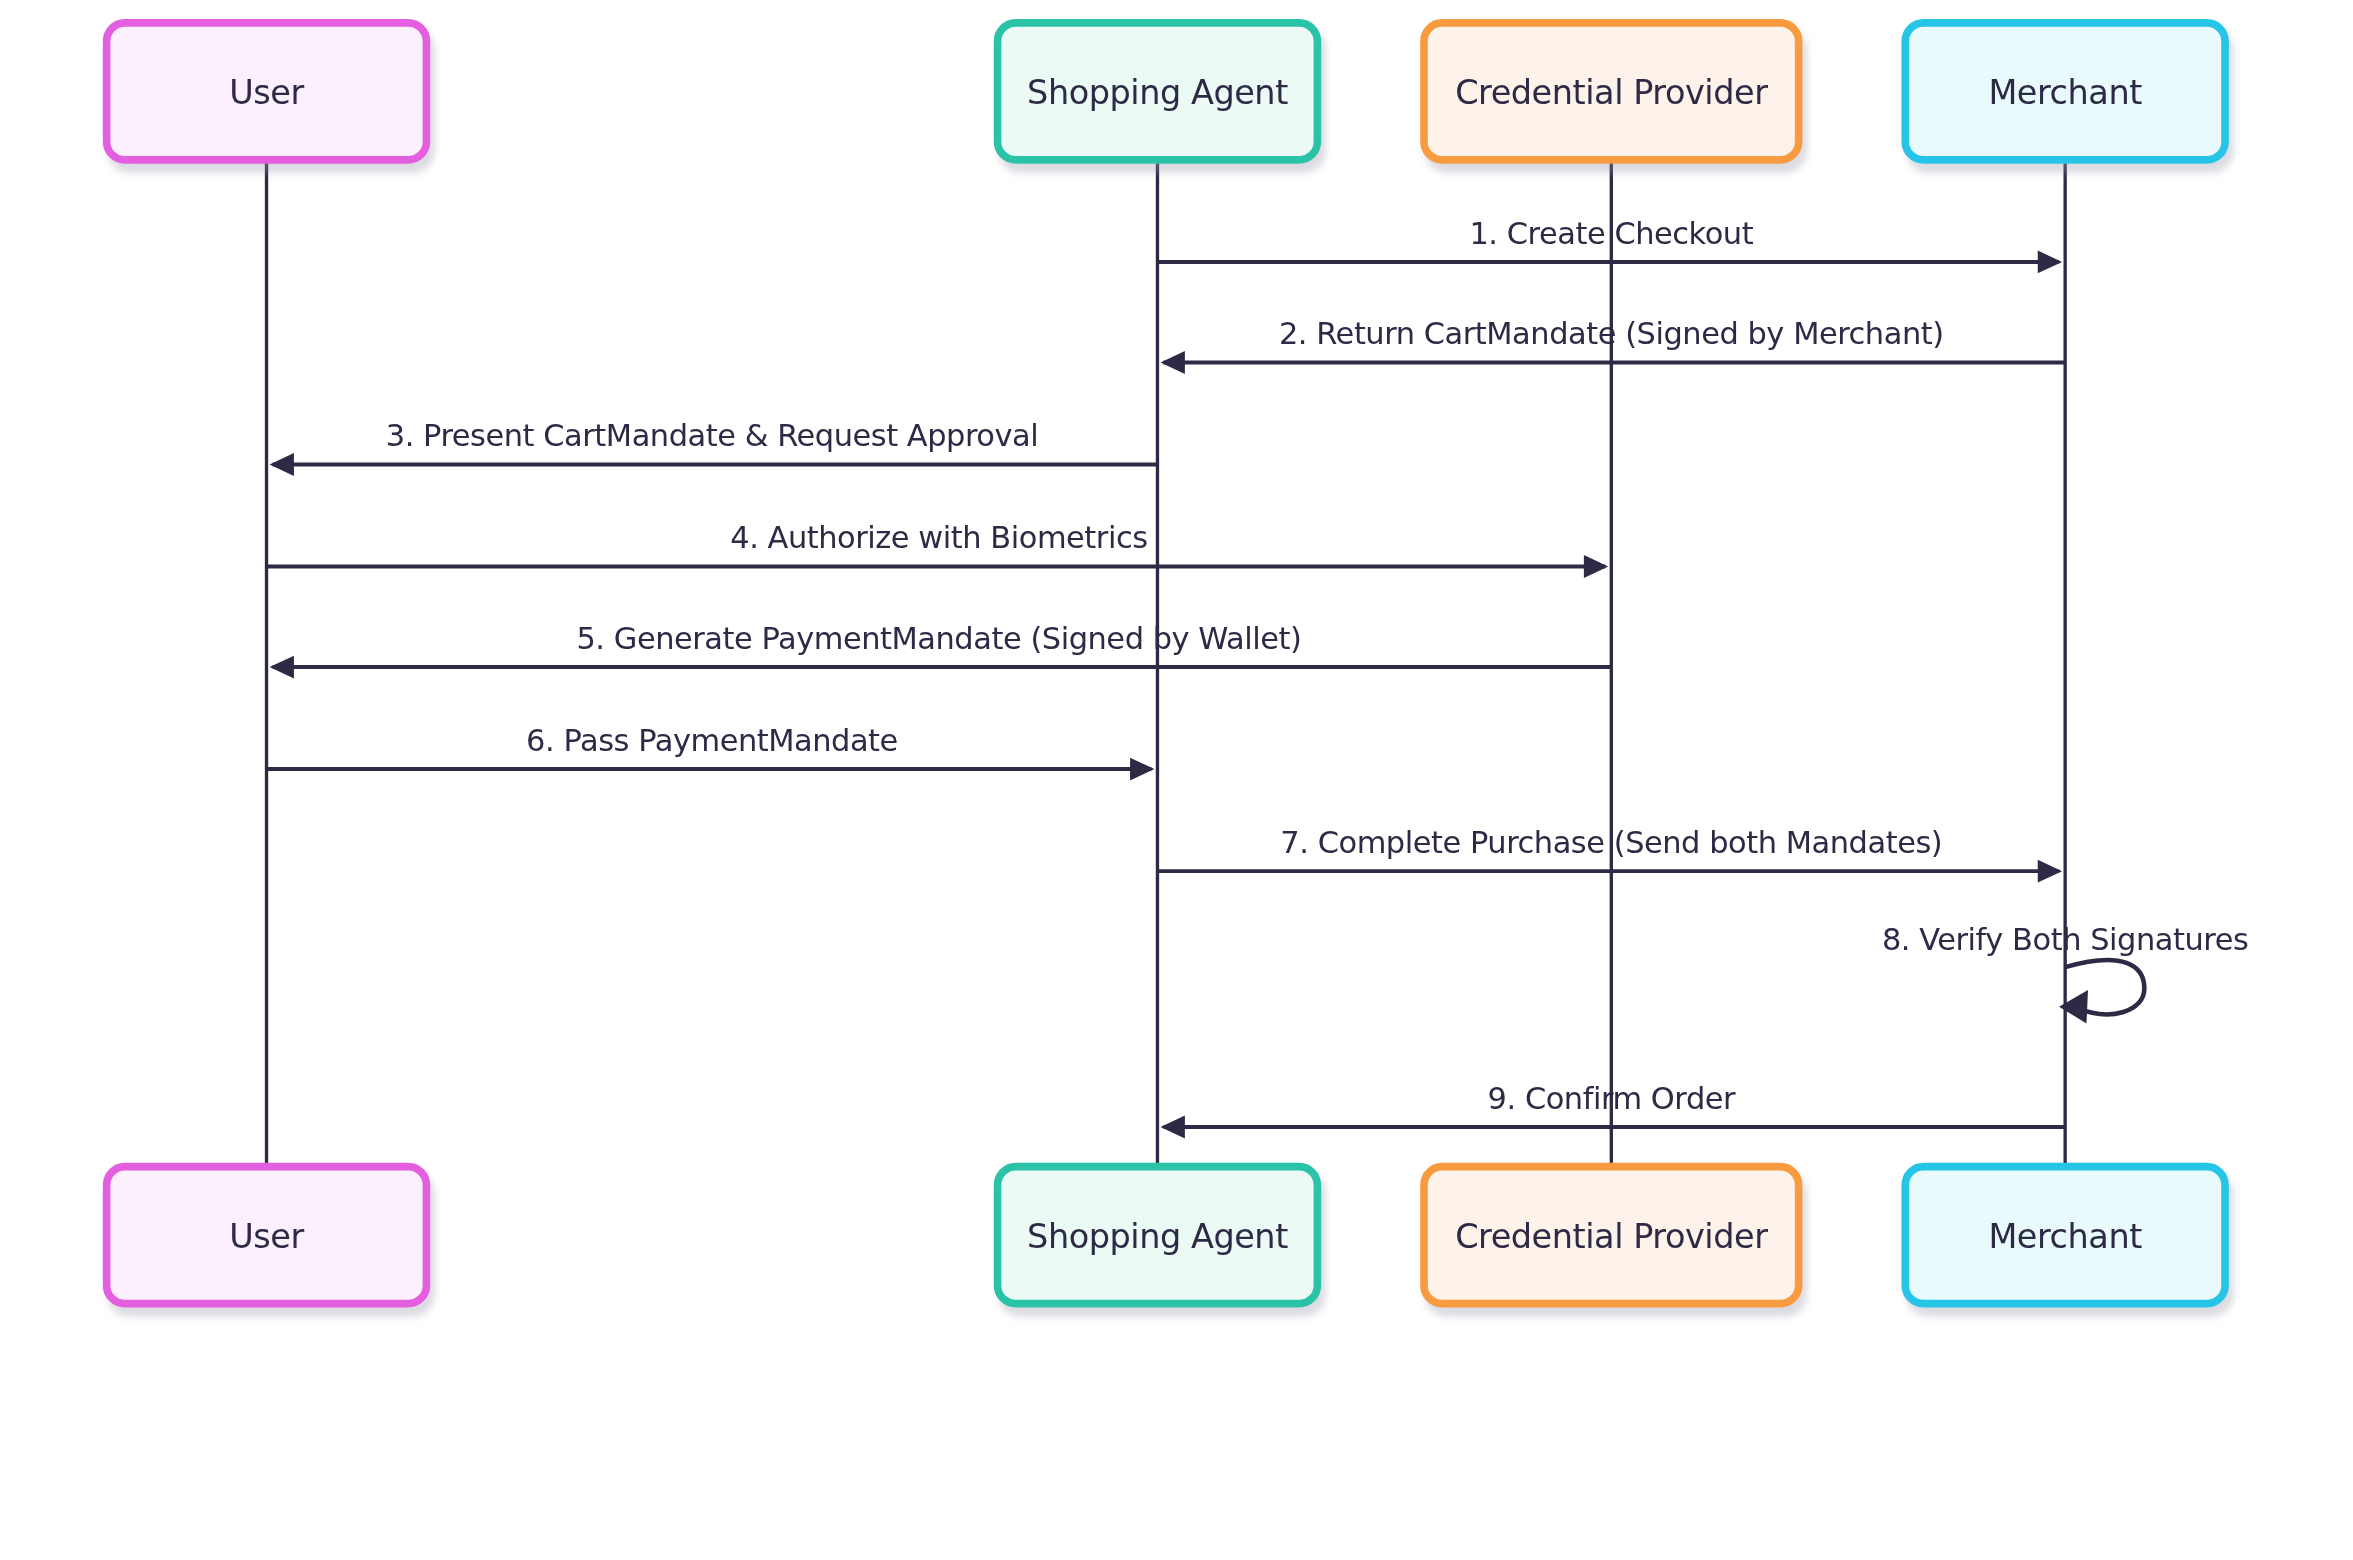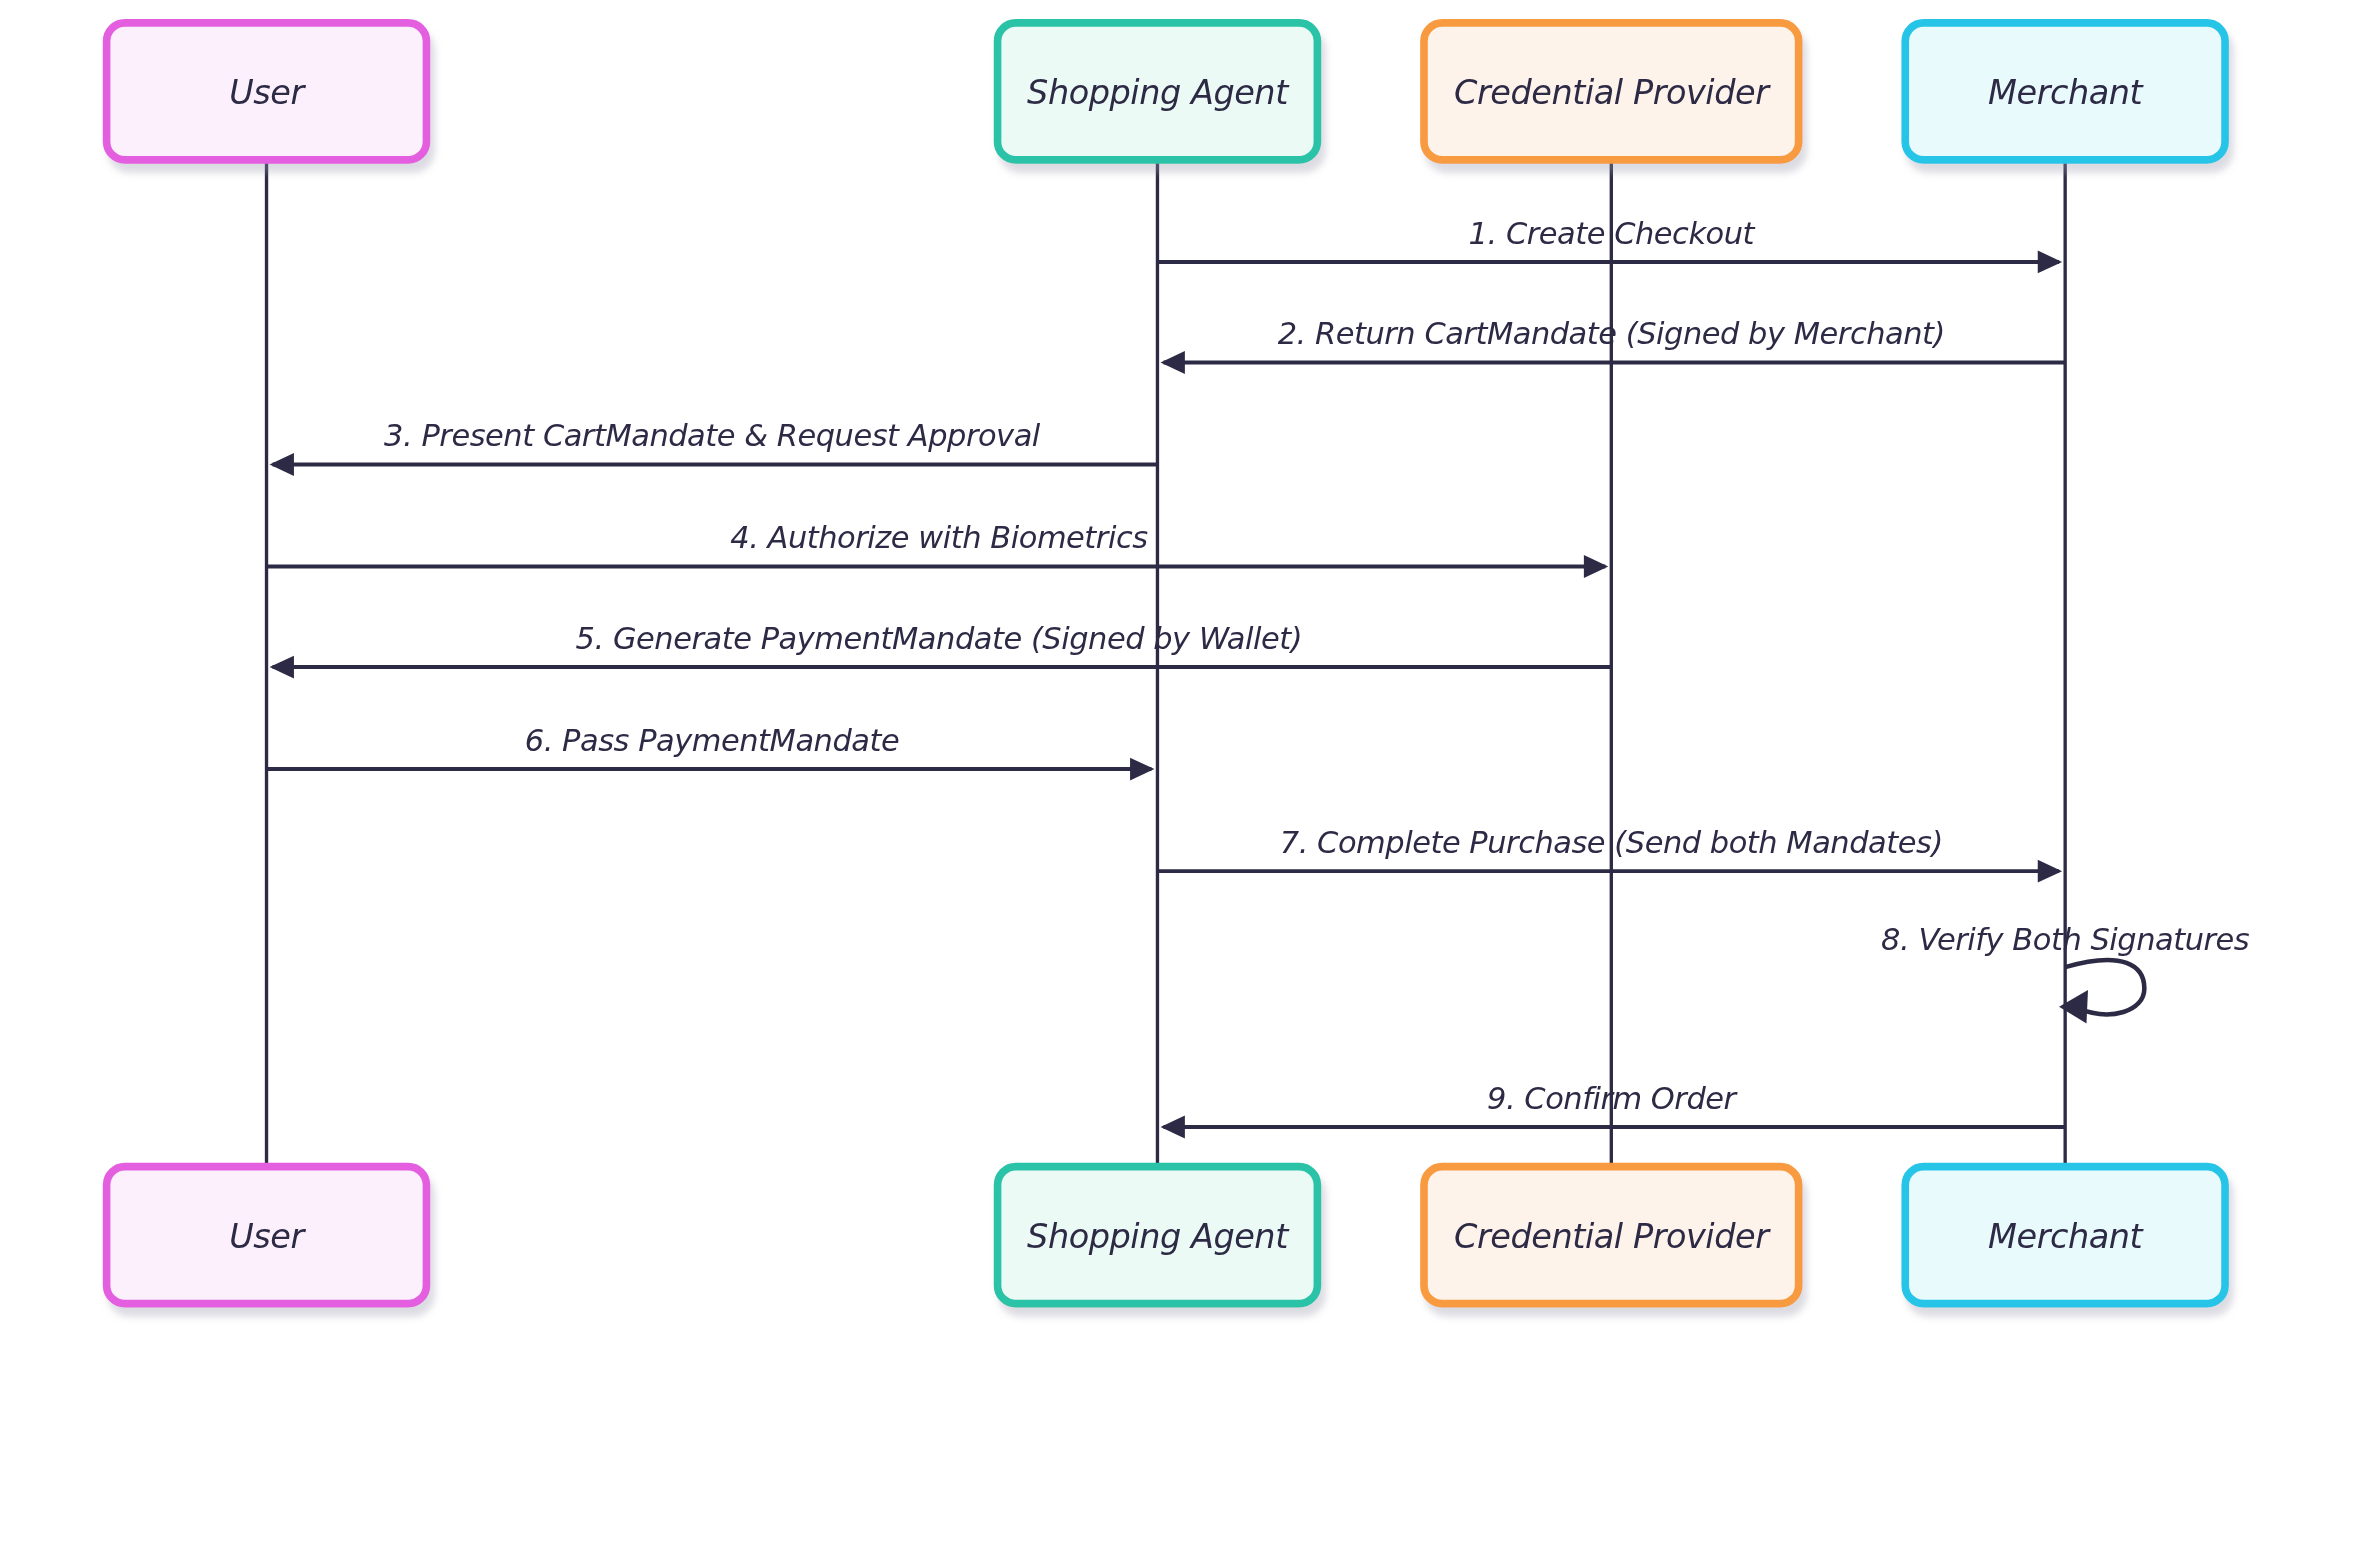--- a/index.html
+++ b/index.html
@@ -3,21 +3,20 @@
 <meta charset="utf-8">
 <style>
   html, body {
     margin: 0;
     padding: 0;
     background: #ffffff;
   }
   .page {
     width: 100vw;
     background: #4c1d95;
-    font-style: italic;
   }
   #diagram-svg {
     display: block;
     width: 100vw;
     height: auto;
     background: #ffffff;
   }
   .actor-label {
     font-family: "DejaVu Sans", "Liberation Sans", sans-serif;
     font-size: 22px;

